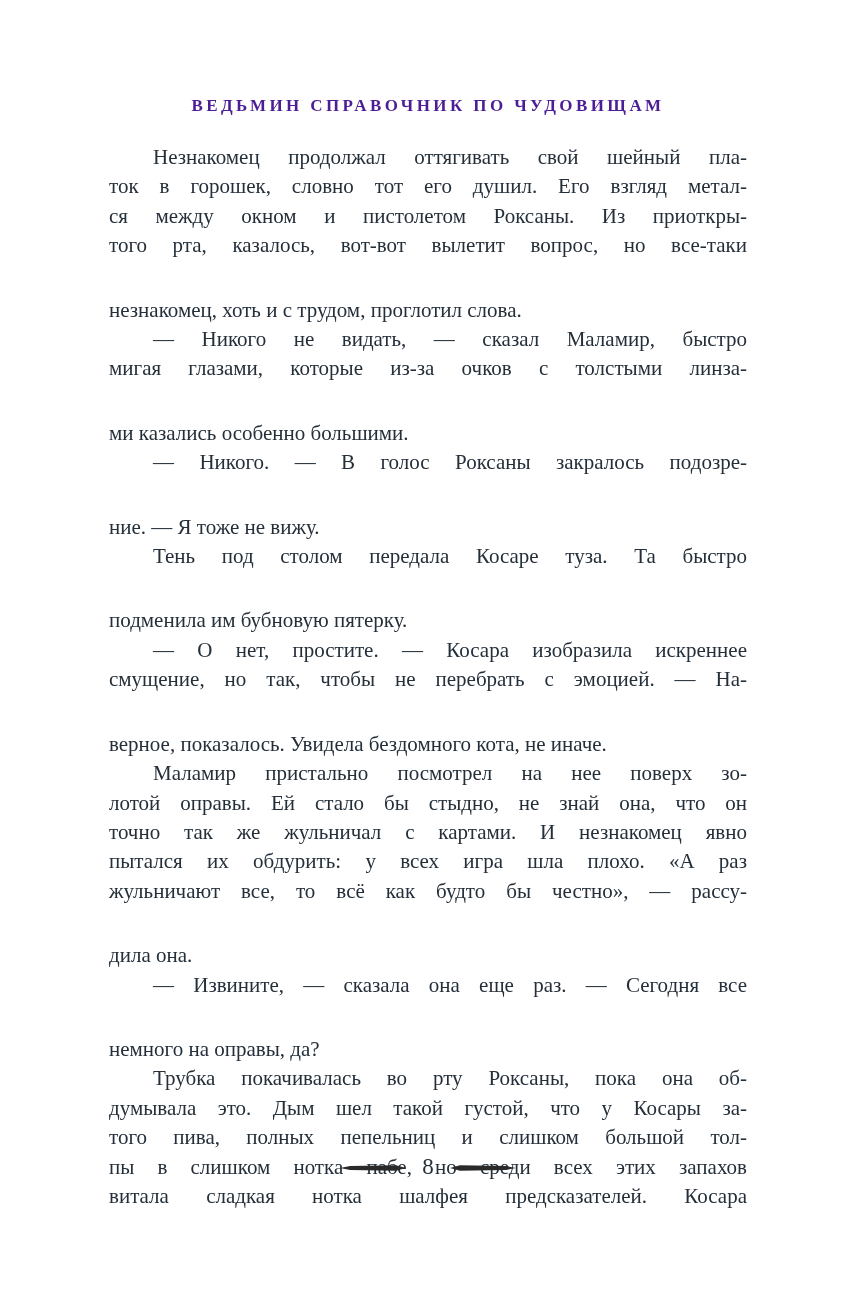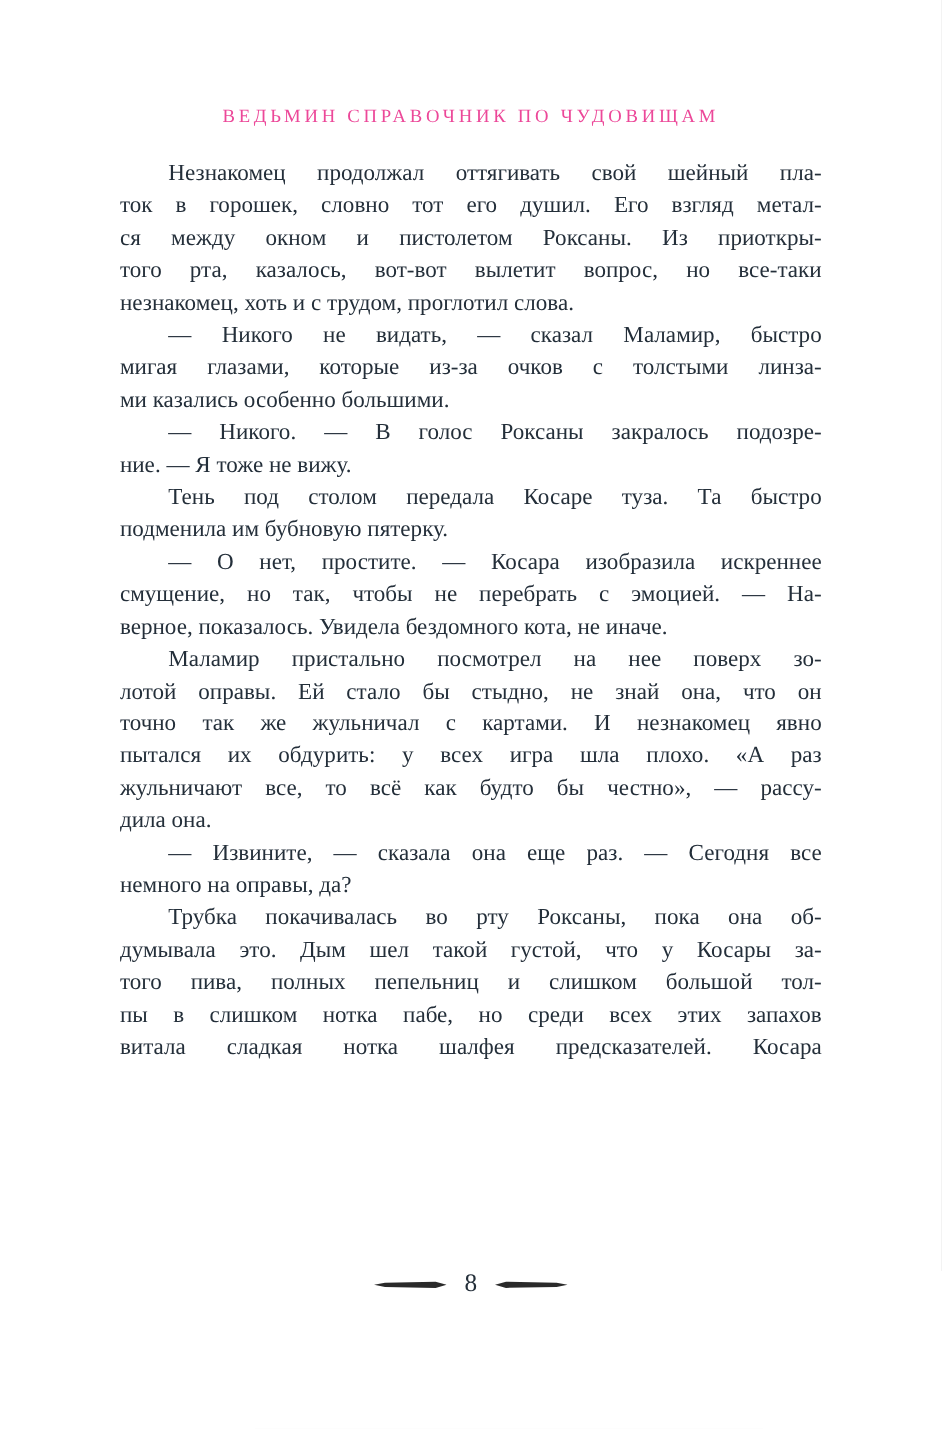--- a/index.html
+++ b/index.html
@@ -17,23 +17,23 @@
     overflow: hidden;
     margin: 0 auto;
   }
   .running-header {
     position: absolute;
     top: 96px;
     left: 0;
     width: 100%;
     text-align: center;
     font-size: 17px;
-    font-weight: normal;
+    font-weight: bold;
     letter-spacing: 3.4px;
-    color: #ec4899;
+    color: #4c1d95;
     white-space: nowrap;
   }
   .textblock {
     position: absolute;
     top: 143px;
     left: 109px;
     width: 638px;
     font-size: 21px;
     line-height: 29.4px;
   }
@@ -42,20 +42,21 @@
     display: block;
     white-space: normal;
   }
   .line.just {
     text-align: justify;
     text-align-last: justify;
   }
   .line.end {
     text-align: right;
     text-align-last: left;
+    margin-top: 35px;
   }
   .line.first { text-indent: 44px; }
   .page-footer {
     position: absolute;
     top: 1150px;
     left: 0;
     width: 100%;
     height: 36px;
     display: flex;
     align-items: center;

